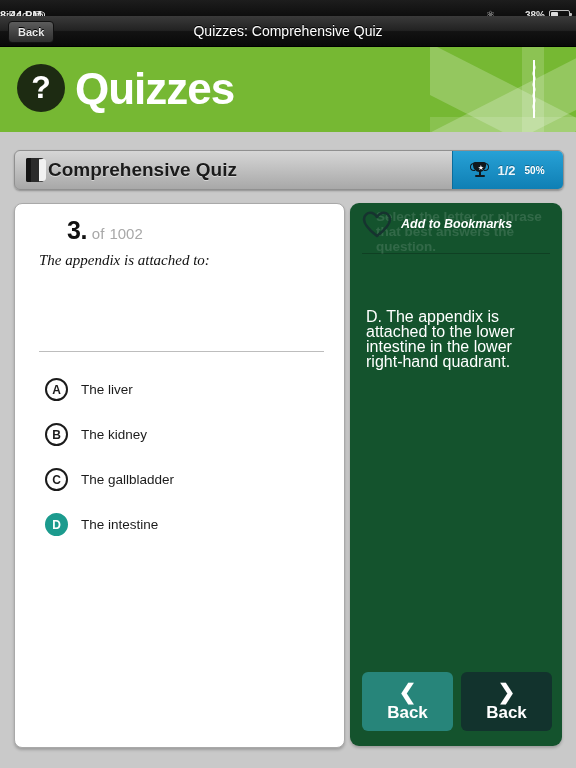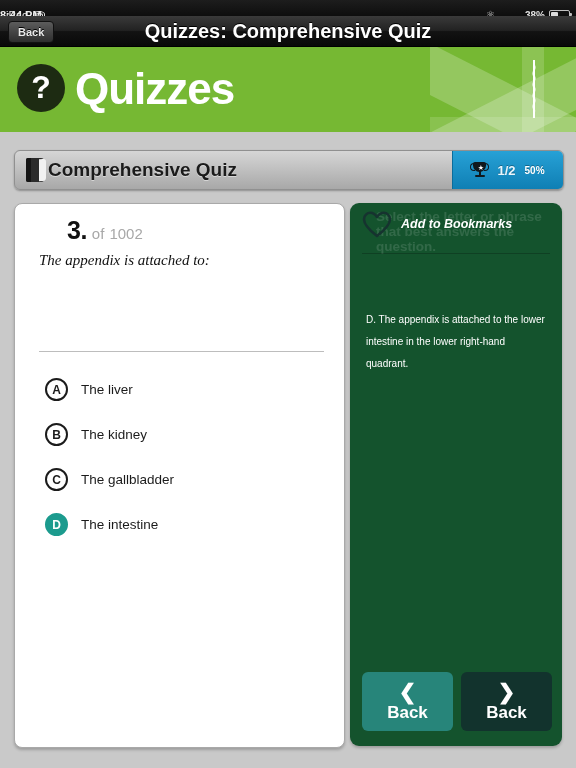--- a/index.html
+++ b/index.html
@@ -34,21 +34,21 @@
   .batt::after{content:"";position:absolute;right:-3px;top:2.5px;width:2px;height:3px;background:#c0c0c0;border-radius:0 1px 1px 0;}
   .batt i{position:absolute;left:1px;top:1px;bottom:1px;width:38%;background:#dcdcdc;border-radius:1px;}
 
   
   .navbar{
     position:absolute;top:16px;left:0;width:576px;height:30px;
     background:linear-gradient(#3a3a3a 0%,#222 48%,#121212 52%,#090909 100%);
     border-bottom:1px solid #000;
     display:flex;align-items:center;justify-content:center;
   }
-  .nav-title{color:#fff;font-size:20px;font-weight:bold;text-shadow:0 -1px 0 #000;}
+  .nav-title{color:#fff;font-size:14px;font-weight:normal;text-shadow:0 -1px 0 #000;}
   .back-btn{
     position:absolute;left:8px;top:5px;height:20px;
     padding:0 9px;display:flex;align-items:center;
     background:linear-gradient(#5c5c5c,#2e2e2e);
     border:1px solid #111;border-radius:4px;
     color:#e9e9e9;font-size:11px;font-weight:bold;
     text-shadow:0 -1px 0 #000;cursor:pointer;
   }
 
   
@@ -146,21 +146,21 @@
   .heart{width:30px;height:27px;position:relative;flex:none;}
   .heart svg{position:absolute;left:0;top:0;}
   .bm-label{margin-left:9px;font-size:12.5px;font-style:italic;font-weight:bold;color:#fff;}
   .apanel-div{position:absolute;left:12px;top:50px;width:188px;height:1px;background:rgba(0,0,0,.22);}
   .verdict{
     position:absolute;left:12px;top:54px;width:190px;
     color:#fff;font-size:40px;font-weight:bold;letter-spacing:-1.5px;line-height:46px;
   }
   .explain{
     position:absolute;left:16px;top:106px;width:180px;
-    color:#fff;font-size:10px;line-height:22px;
+    color:#fff;font-size:16px;line-height:15px;
   }
   .navbtns{position:absolute;left:12px;bottom:15px;width:190px;display:flex;gap:8px;}
   .navbtn{
     width:91px;height:59px;border-radius:6px;
     display:flex;flex-direction:column;align-items:center;justify-content:center;gap:1px;
     cursor:pointer;
   }
   .navbtn.back{background:#27857a;}
   .navbtn.next{background:#12332d;}
   .navbtn .chev{color:#fff;font-size:21px;font-weight:bold;line-height:20px;}

